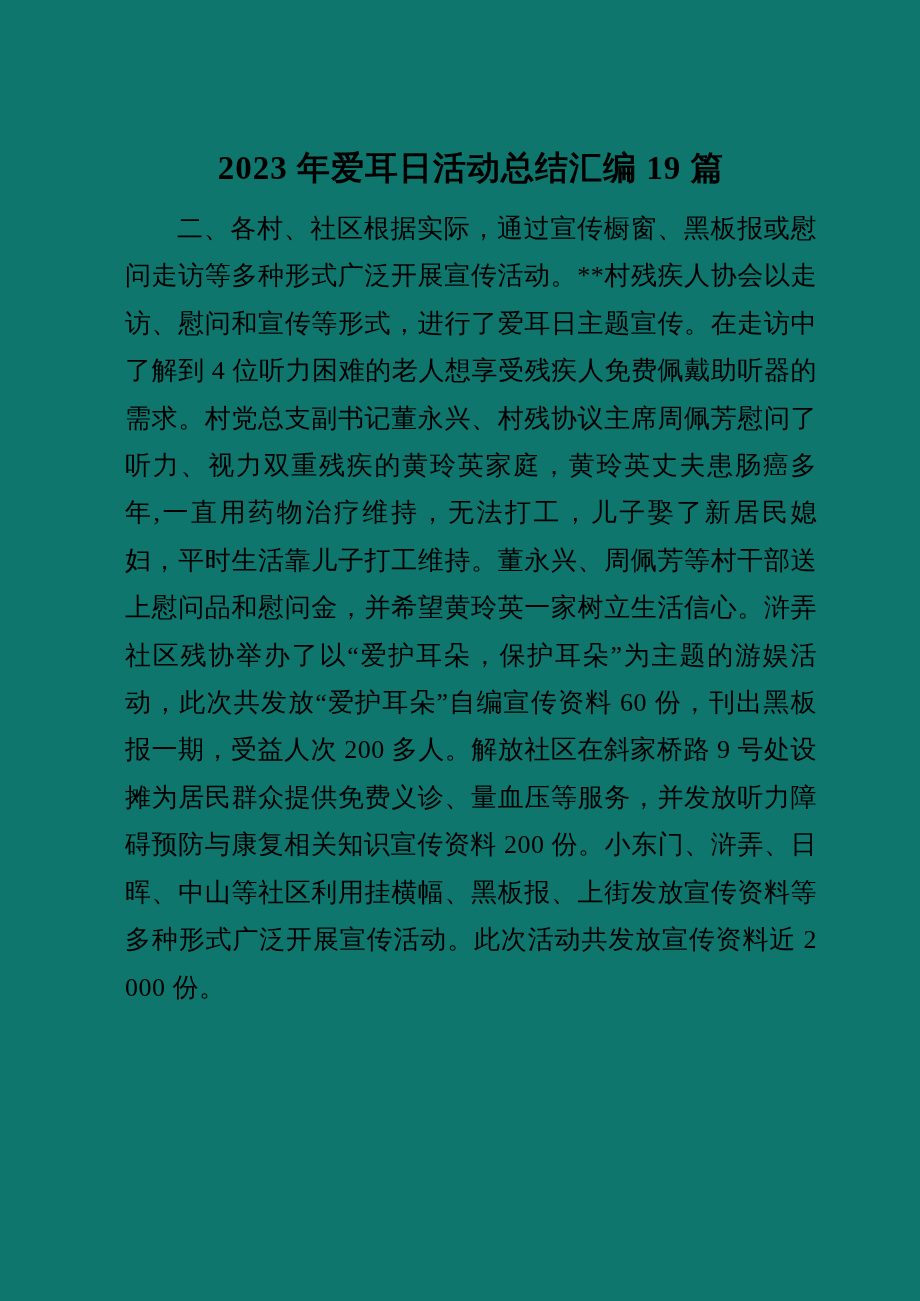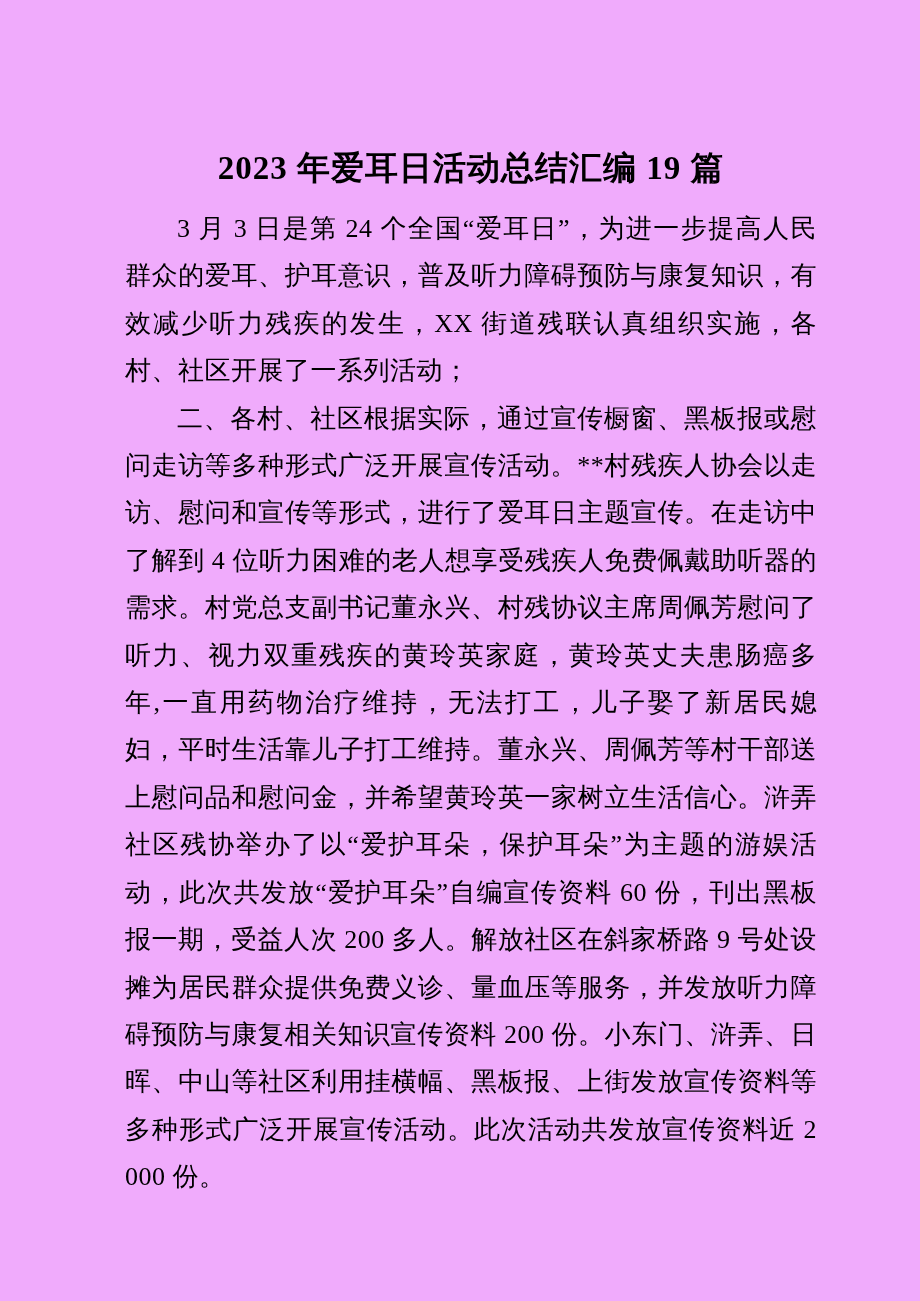--- a/index.html
+++ b/index.html
@@ -11,21 +11,21 @@
     width: 920px;
     height: 1301px;
     overflow: hidden;
     color: #000000;
     font-family: "Liberation Serif", "DejaVu Serif", serif;
   }
   .page {
     box-sizing: border-box;
     width: 920px;
     height: 1301px;
-    background: #f0abfc;
+    background: #0f766e;
     padding: 143px 103px 0 125px; 
   }
   .doc-title {
     margin: 0 0 12px 0;
     padding: 0;
     font-size: 33px;
     font-weight: bold;
     line-height: 50px;
     text-align: center;
     letter-spacing: 1px;
@@ -44,16 +44,15 @@
     color: #000000;
     word-break: break-all;
   }
 </style>
 </head>
 <body>
 
 <div class="page">
   <h1 class="doc-title">2023 年爱耳日活动总结汇编 19 篇</h1>
   <div class="doc-body">
-    <p>3 月 3 日是第 24 个全国“爱耳日”，为进一步提高人民群众的爱耳、护耳意识，普及听力障碍预防与康复知识，有效减少听力残疾的发生，XX 街道残联认真组织实施，各村、社区开展了一系列活动；</p>
     <p>二、各村、社区根据实际，通过宣传橱窗、黑板报或慰问走访等多种形式广泛开展宣传活动。**村残疾人协会以走访、慰问和宣传等形式，进行了爱耳日主题宣传。在走访中了解到 4 位听力困难的老人想享受残疾人免费佩戴助听器的需求。村党总支副书记董永兴、村残协议主席周佩芳慰问了听力、视力双重残疾的黄玲英家庭，黄玲英丈夫患肠癌多年,一直用药物治疗维持，无法打工，儿子娶了新居民媳妇，平时生活靠儿子打工维持。董永兴、周佩芳等村干部送上慰问品和慰问金，并希望黄玲英一家树立生活信心。浒弄社区残协举办了以“爱护耳朵，保护耳朵”为主题的游娱活动，此次共发放“爱护耳朵”自编宣传资料 60 份，刊出黑板报一期，受益人次 200 多人。解放社区在斜家桥路 9 号处设摊为居民群众提供免费义诊、量血压等服务，并发放听力障碍预防与康复相关知识宣传资料 200 份。小东门、浒弄、日晖、中山等社区利用挂横幅、黑板报、上街发放宣传资料等多种形式广泛开展宣传活动。此次活动共发放宣传资料近 2000 份。</p>
   </div>
 </div>
 
 </body></html>

